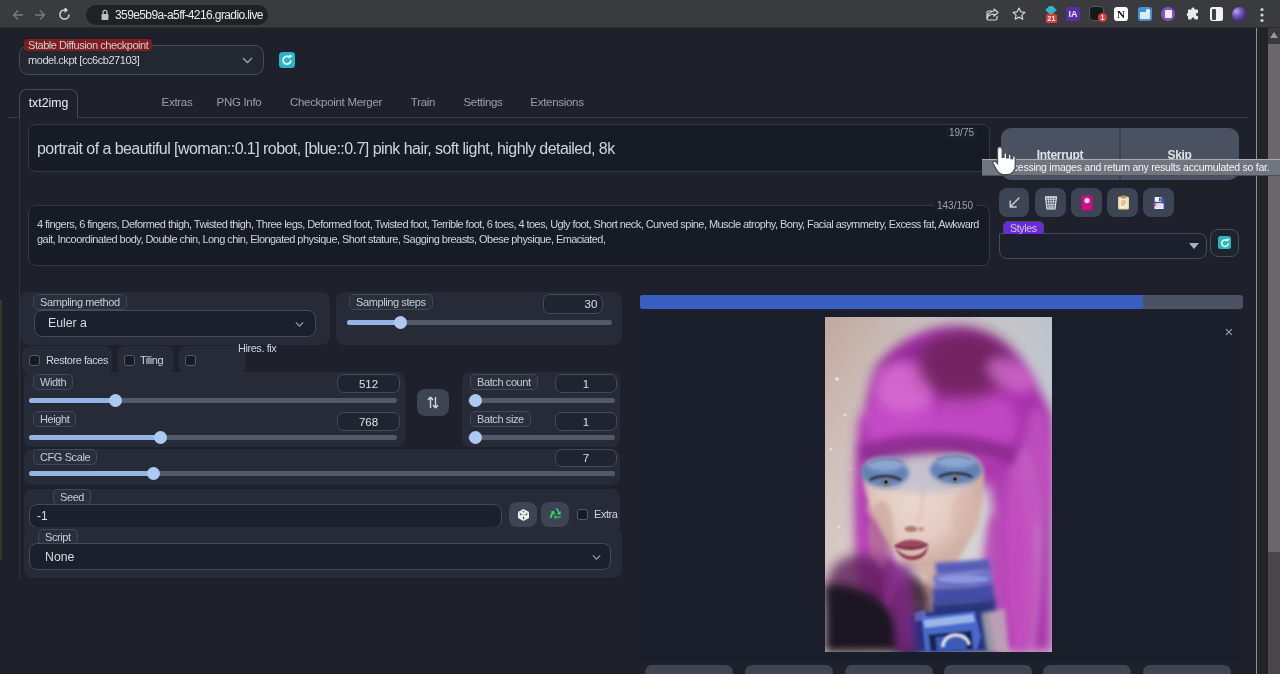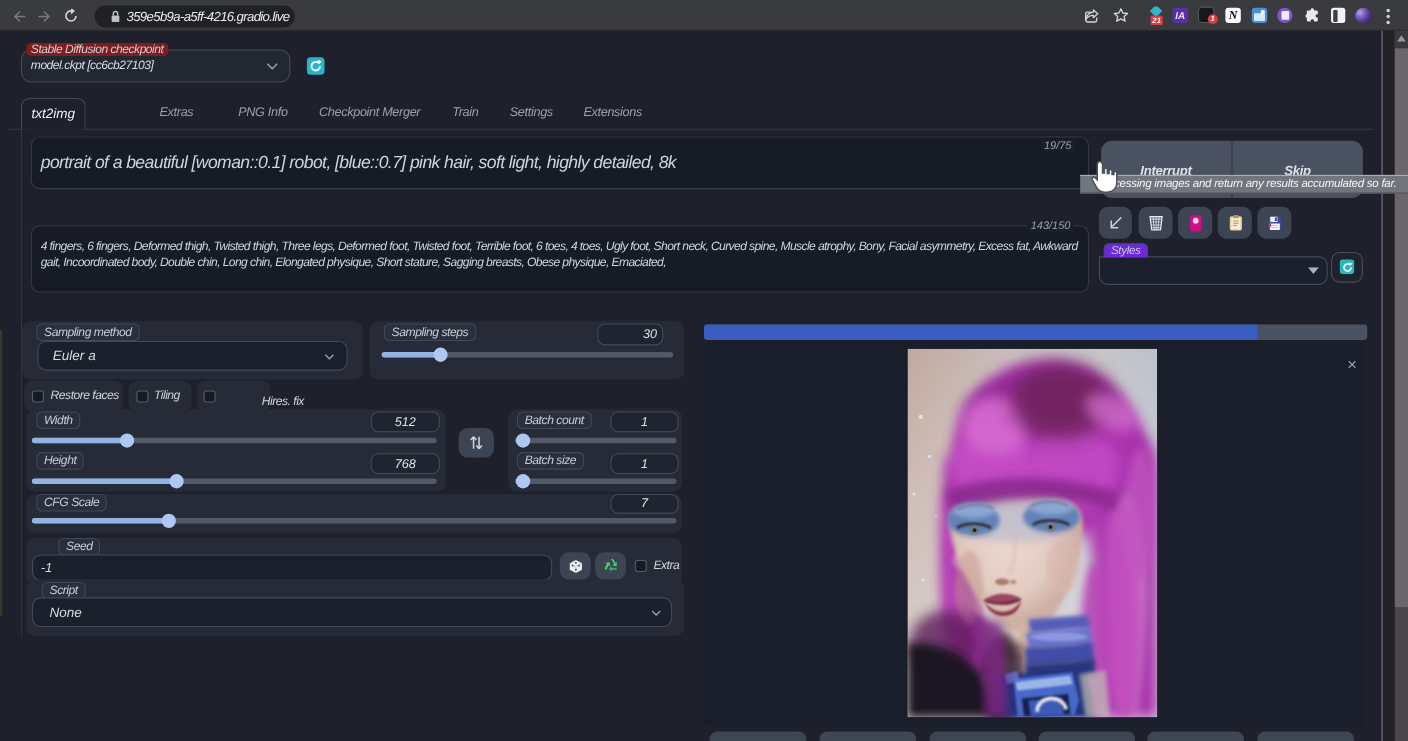--- a/index.html
+++ b/index.html
@@ -1,19 +1,19 @@
 <!DOCTYPE html>
 <html><head>
 <meta charset="utf-8">
 <style>
   * { margin:0; padding:0; box-sizing:border-box; }
   html,body { width:1280px; height:674px; overflow:hidden; background:#1e212b;
     font-family:"Liberation Sans", sans-serif; }
   .abs { position:absolute; }
-  #stage { position:relative; width:1280px; height:674px;font-style:italic; }
+  #stage { position:relative; width:1280px; height:674px; }
   .blk { position:absolute; background:#262b37; border-radius:8px; }
   .inp { position:absolute; background:#1b202c; border:1px solid #434a59; border-radius:8px; }
   .num { position:absolute; background:#1f2430; border:1px solid #434a59; border-radius:7px;
          color:#dce1e8; font-size:11.5px; text-align:center; }
   .pill { position:absolute; background:#2a2f3b; border:1px solid #414857; border-radius:5px;
           color:#c6ccd8; font-size:11px; letter-spacing:-0.4px; white-space:nowrap; padding:1px 6px; }
   .track { position:absolute; height:5px; border-radius:3px; background:#525968; }
   .fill  { position:absolute; height:5px; border-radius:3px 0 0 3px; background:#93b3e3; }
   .handle{ position:absolute; width:13px; height:13px; border-radius:50%; background:#adc9f1; }
   .chk { position:absolute; width:11px; height:11px; background:#161a24;
@@ -107,21 +107,21 @@
     <svg class="abs" style="left:2px;top:2px;" width="12" height="12" viewBox="0 0 12 12">
       <path d="M 9.9 6.2 a 3.9 3.9 0 1 1 -1.3 -2.9" fill="none" stroke="#eafcff" stroke-width="1.7"></path>
       <path d="M 8 0.4 L 11.6 1.8 L 8.6 4.6 Z" fill="#eafcff"></path>
     </svg>
   </div>
 
   <div class="abs" style="left:8px;top:117px;width:1240px;height:1px;background:#343a46;"></div>
   <div class="abs" style="left:19px;top:118px;width:1px;height:462px;background:#2f3540;"></div>
   <div class="abs" style="left:19px;top:89px;width:59px;height:29px;background:#1e212b;border:1px solid #434a59;border-bottom:none;border-radius:8px 8px 0 0;color:#eef1f6;font-size:12.3px;text-align:center;line-height:27px;">txt2img</div>
   <div class="tabtxt" style="left:80px;top:96px;width:64px;text-align:center;margin-top:32px;">img2img</div>
-  <div class="tabtxt" style="left:145px;top:96px;width:64px;text-align:left;">Extras</div>
+  <div class="tabtxt" style="left:145px;top:96px;width:64px;text-align:center;">Extras</div>
   <div class="tabtxt" style="left:207px;top:96px;width:64px;text-align:center;">PNG Info</div>
   <div class="tabtxt" style="left:286px;top:96px;width:100px;text-align:center;">Checkpoint Merger</div>
   <div class="tabtxt" style="left:391px;top:96px;width:64px;text-align:center;">Train</div>
   <div class="tabtxt" style="left:451px;top:96px;width:64px;text-align:center;">Settings</div>
   <div class="tabtxt" style="left:525px;top:96px;width:64px;text-align:center;">Extensions</div>
 
   <div class="abs" style="left:28px;top:124px;width:962px;height:48px;background:#171b25;border:1px solid #333945;border-radius:8px;"></div>
   <div class="abs" style="left:37px;top:140px;color:#ced4dd;font-size:16px;letter-spacing:-0.55px;white-space:nowrap;">portrait of a beautiful [woman::0.1] robot, [blue::0.7] pink hair, soft light, highly detailed, 8k</div>
   <div class="abs" style="left:946px;top:127px;color:#9aa2ae;font-size:10px;background:#1b1f29;padding:0 3px;">19/75</div>
 
@@ -212,21 +212,21 @@
   <div class="handle" style="left:394px;top:316px;"></div>
 
   <div class="blk" style="left:22px;top:346px;width:90px;height:28px;"></div>
   <div class="chk" style="left:29px;top:355px;"></div>
   <div class="chklbl" style="left:46px;top:354px;">Restore faces</div>
   <div class="blk" style="left:117px;top:346px;width:57px;height:28px;"></div>
   <div class="chk" style="left:124px;top:355px;"></div>
   <div class="chklbl" style="left:140px;top:354px;">Tiling</div>
   <div class="blk" style="left:179px;top:346px;width:67px;height:28px;"></div>
   <div class="chk" style="left:185px;top:355px;"></div>
-  <div class="chklbl" style="left:201px;top:359px;padding-left:37px;">Hires. fix</div>
+  <div class="chklbl" style="left:201px;top:342px;padding-left:37px;">Hires. fix</div>
 
   <div class="blk" style="left:24px;top:372px;width:381px;height:75px;"></div>
   <div class="pill" style="left:33px;top:374px;">Width</div>
   <div class="num" style="left:337px;top:374px;width:63px;height:19px;line-height:18px;">512</div>
   <div class="track" style="left:29px;top:398px;width:368px;"></div>
   <div class="fill" style="left:29px;top:398px;width:87px;"></div>
   <div class="handle" style="left:109px;top:394px;"></div>
   <div class="pill" style="left:33px;top:411px;">Height</div>
   <div class="num" style="left:337px;top:412px;width:63px;height:19px;line-height:18px;">768</div>
   <div class="track" style="left:29px;top:435px;width:368px;"></div>

